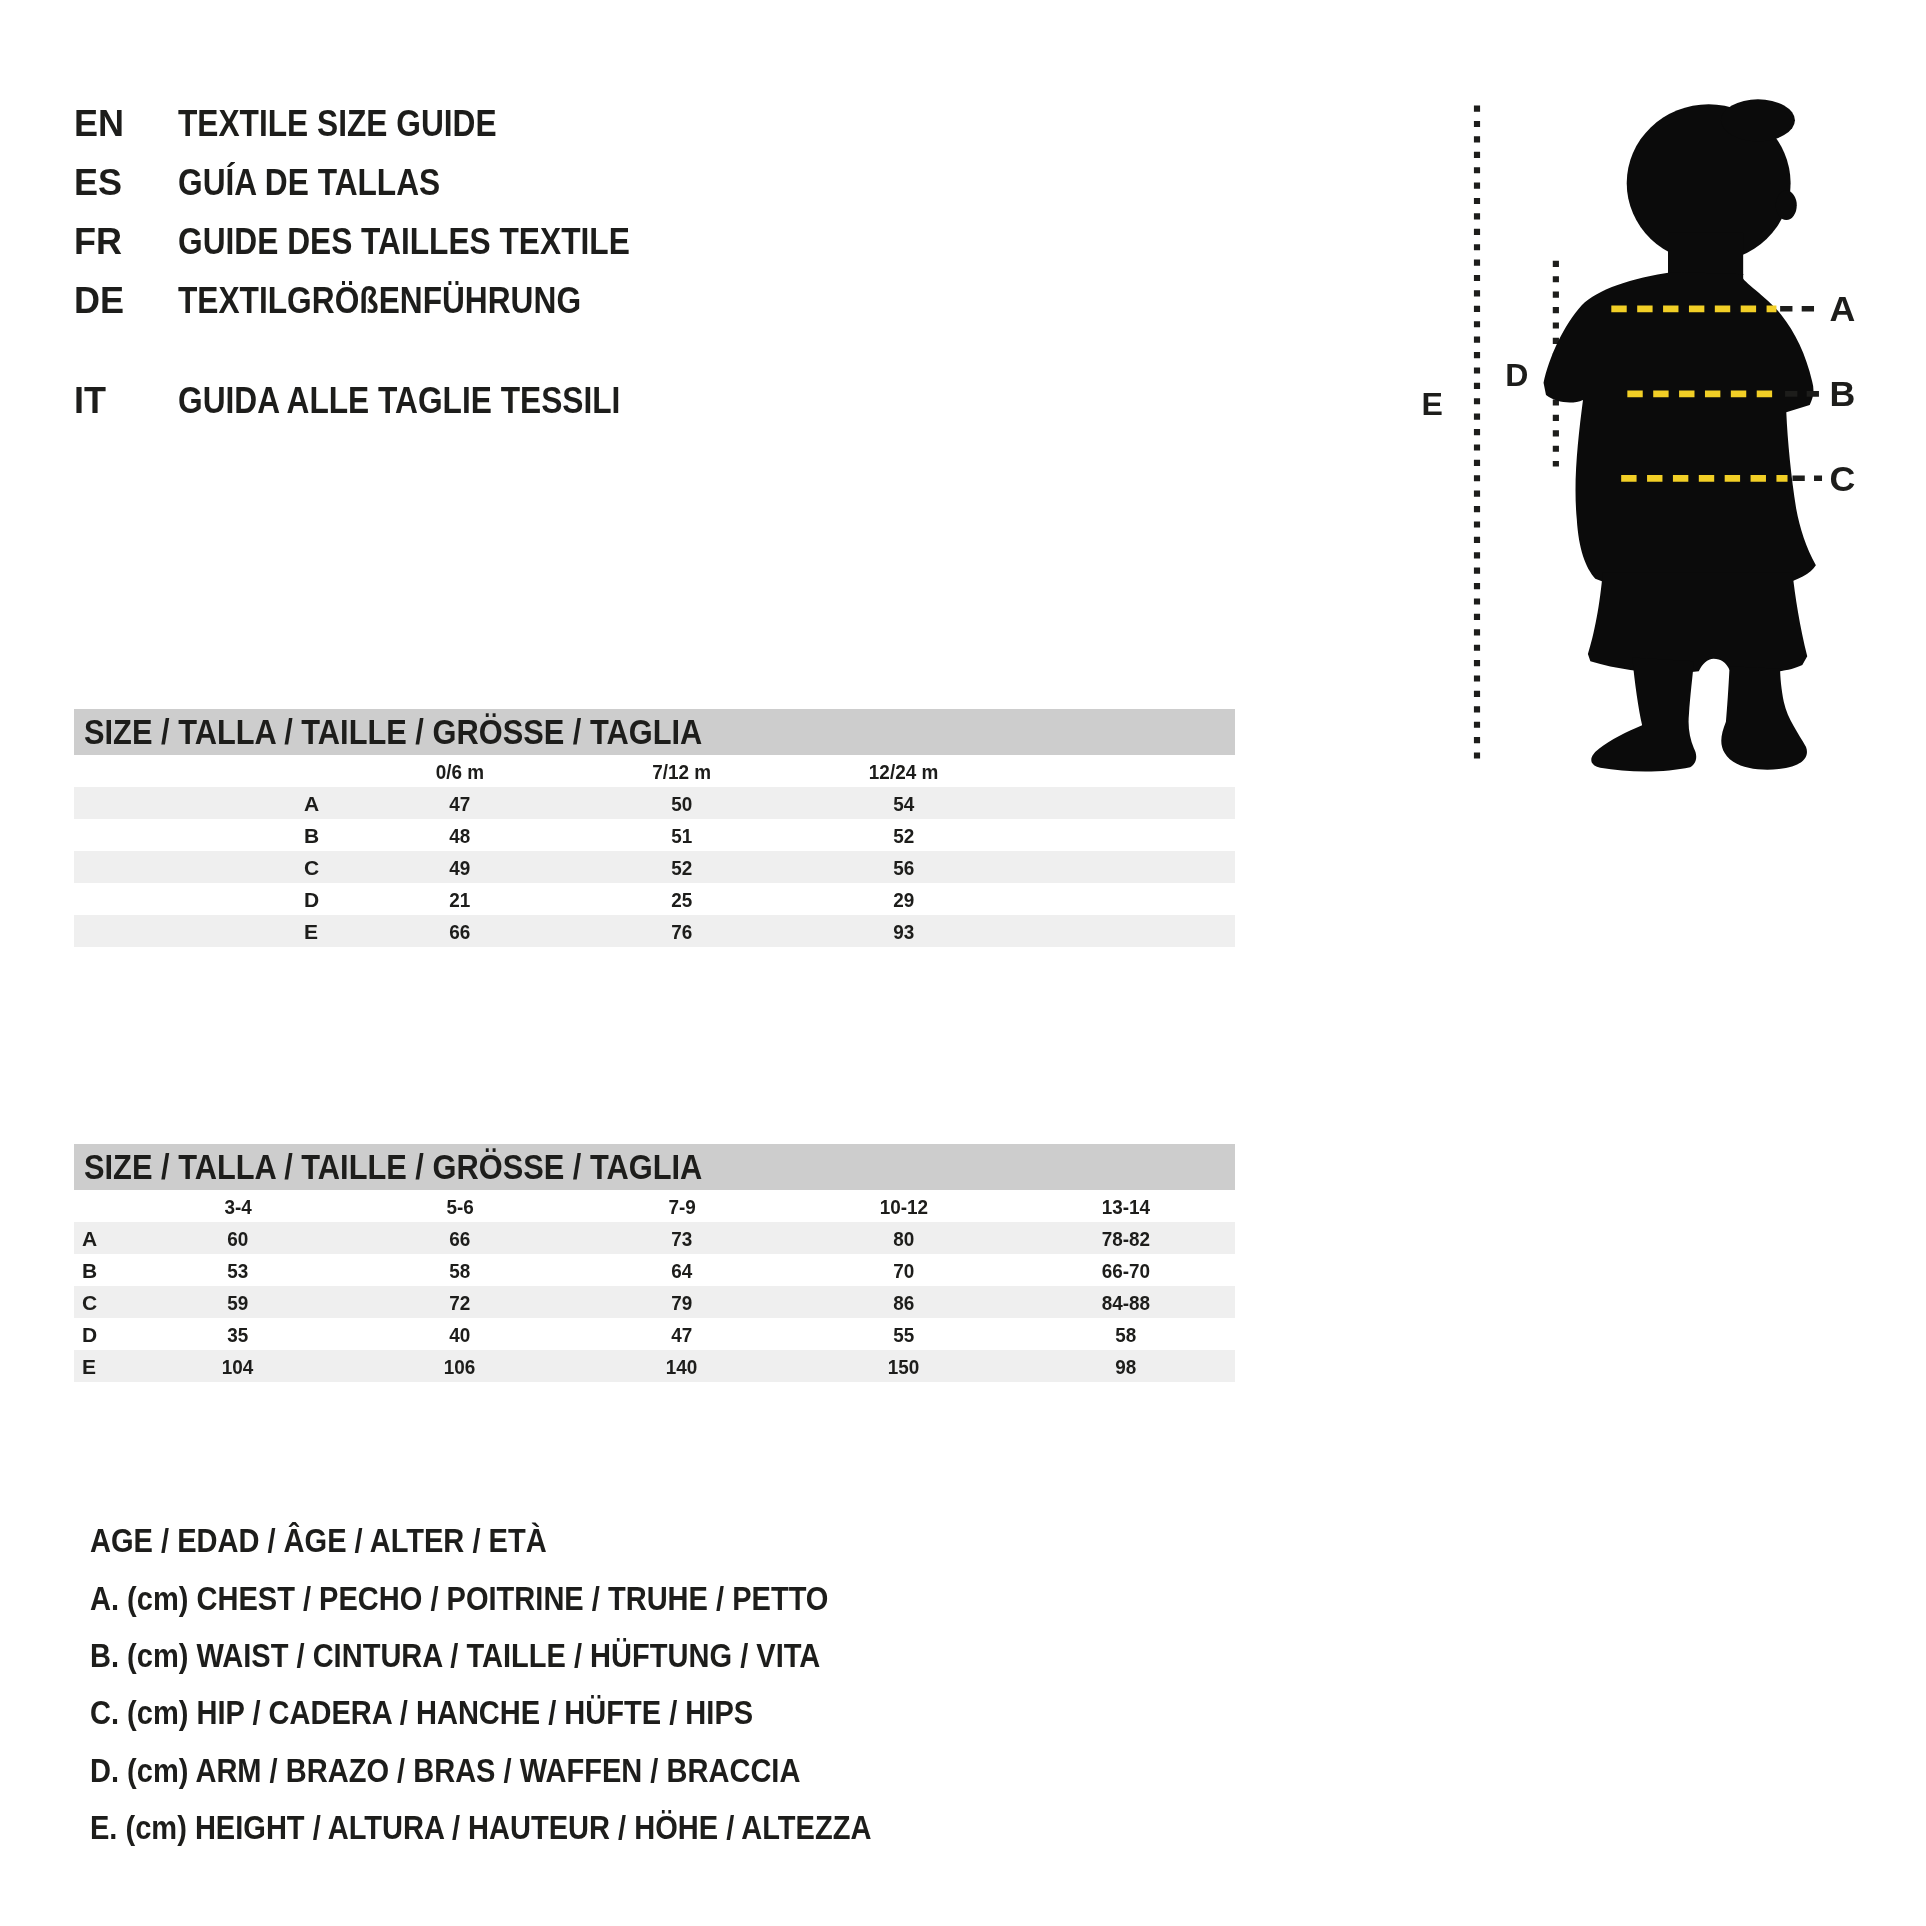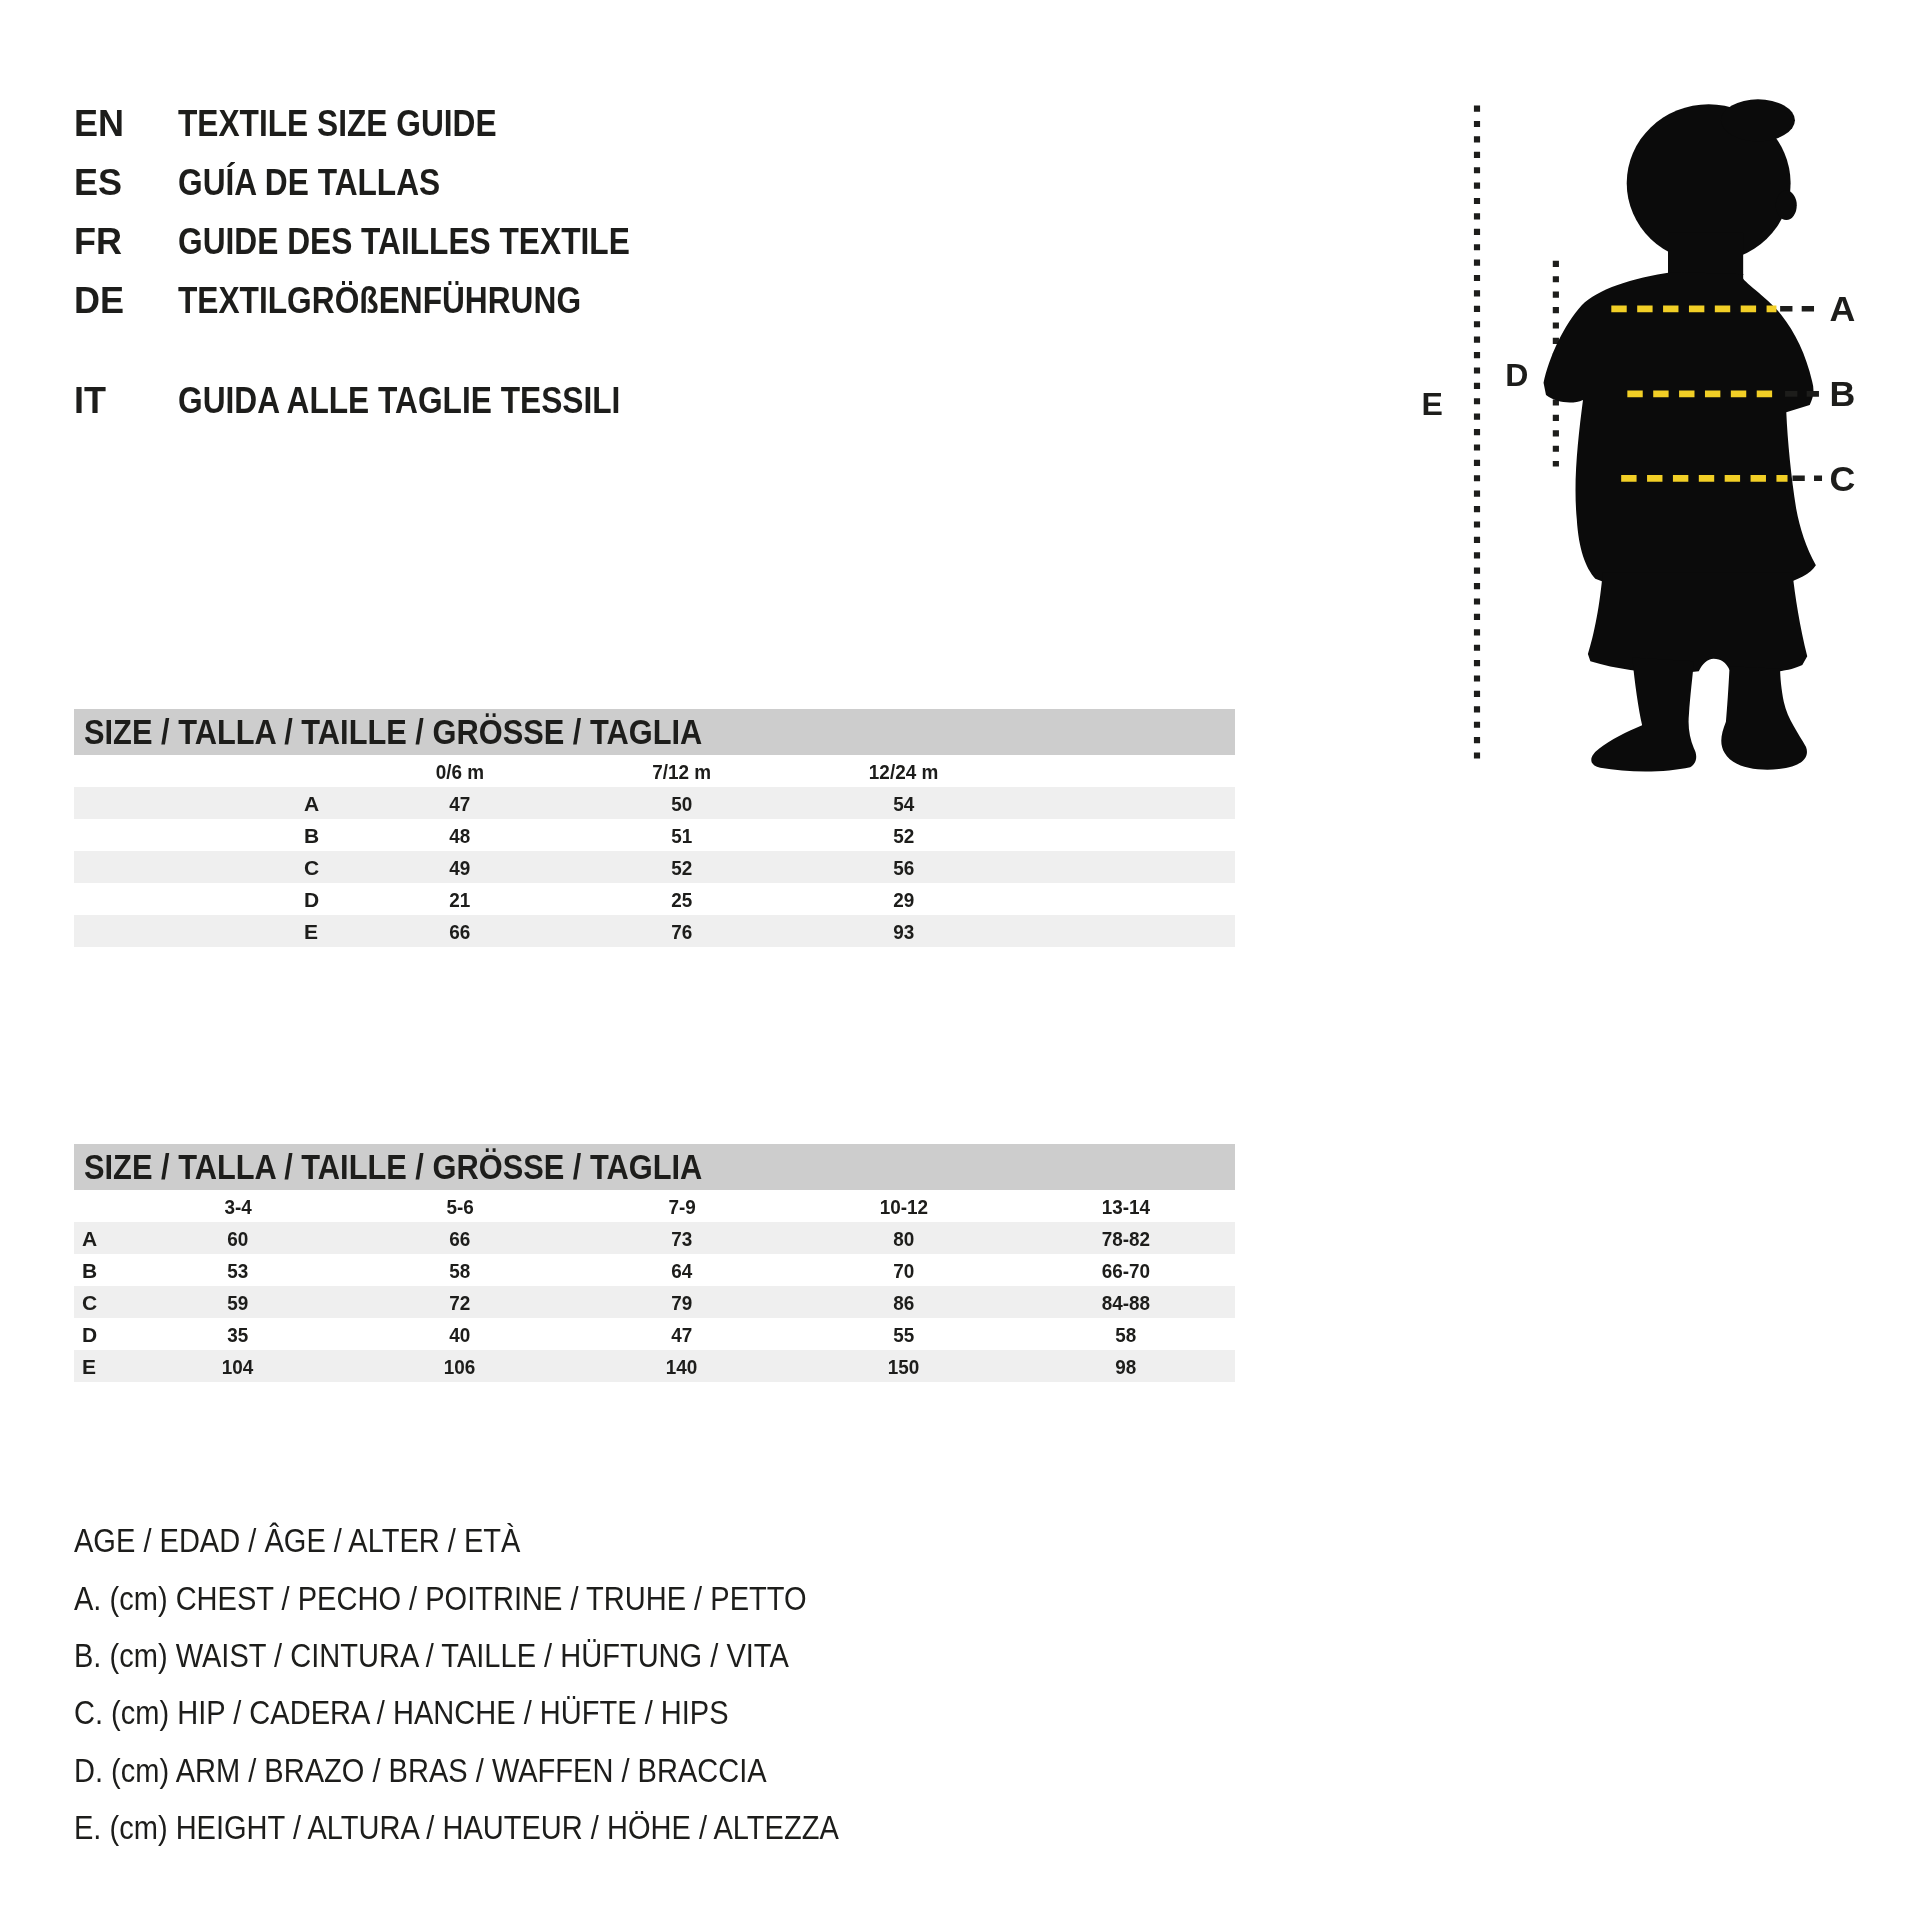--- a/index.html
+++ b/index.html
@@ -20,21 +20,21 @@
   
   .tbl{position:absolute;left:74px;width:1161px;}
   .hdrbar{height:46px;background:#cdcdcd;display:flex;align-items:center;padding-left:10px;box-sizing:border-box;
           font-size:35px;font-weight:700;}
   .trow{display:flex;align-items:center;height:32px;font-size:21px;font-weight:700;line-height:1;justify-content:center;}
   .trow.alt{background:#efefef;}
   .c-label{width:55px;padding-left:10px;box-sizing:border-box;flex:0 0 auto;}
   .c-val{width:222px;flex:0 0 auto;text-align:center;}
 
   
-  .legend-line{position:absolute;left:74px;font-size:33px;font-weight:400;line-height:1;}
+  .legend-line{position:absolute;left:90px;font-size:33px;font-weight:700;line-height:1;}
 
   
   .diagram{position:absolute;left:1409px;top:55px;width:518px;height:764px;}
   .dot{stroke:#1d1d1b;stroke-width:10;stroke-dasharray:10 15;fill:none;}
   .ydash{stroke:#f2cf26;stroke-width:11;stroke-dasharray:25 17;fill:none;}
   .kdash{stroke:#1d1d1b;stroke-width:9;stroke-dasharray:20 15;fill:none;}
   .bodyfill{fill:#0b0b0b;stroke:none;}
   .diag-label{font-family:"Liberation Sans","DejaVu Sans",sans-serif;font-weight:700;fill:#1d1d1b;}
 </style>
 </head>

